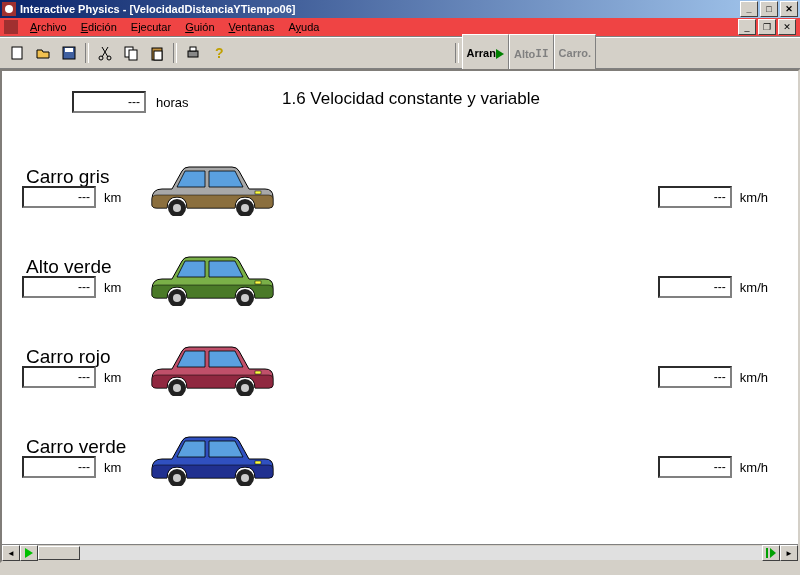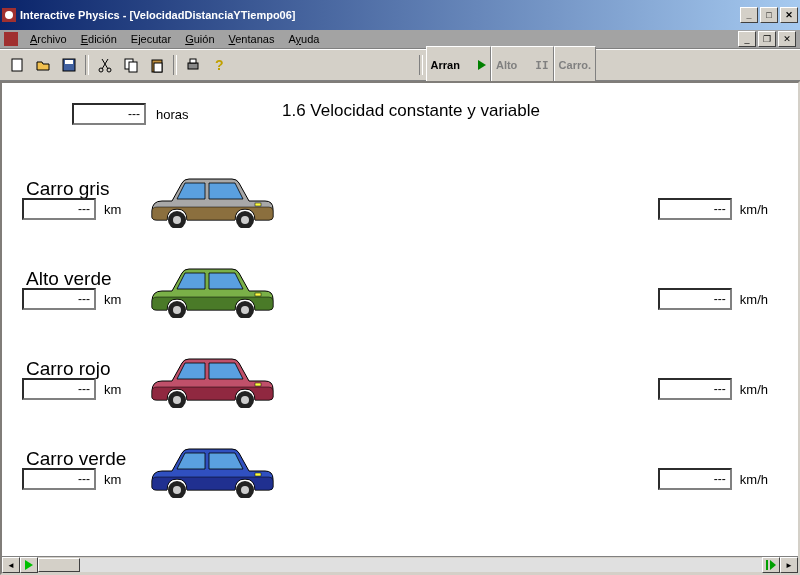--- a/index.html
+++ b/index.html
@@ -1,29 +1,29 @@
 <!DOCTYPE html>
 <html><head>
 <meta charset="utf-8">
 <style>
   html,body{margin:0;padding:0;font-family:Tahoma,Arial,sans-serif;font-size:11px;background:#d4d0c8;width:800px;height:575px;overflow:hidden}
-  .titlebar{background:linear-gradient(to right,#0a246a,#a6caf0);color:#fff;height:30px;display:flex;align-items:center;padding:0 2px;font-weight:bold}
+  .titlebar{background:linear-gradient(to right,#0a246a,#a6caf0);color:#fff;height:18px;display:flex;align-items:center;padding:0 2px;font-weight:bold}
   .titlebar .icon{width:14px;height:14px;background:#a03030;margin-right:4px;display:flex;align-items:center;justify-content:center}
   .titlebar .title{flex:1}
   .winbtns{display:flex;gap:0}
   .winbtn{width:16px;height:14px;background:#d4d0c8;border:1px solid #fff;border-right-color:#404040;border-bottom-color:#404040;font-size:9px;display:flex;align-items:center;justify-content:center;color:#000;margin-left:2px}
-  .menubar{background:#a3a3a3;height:18px;display:flex;align-items:center;padding:0 4px;gap:2px;border-bottom:1px solid #808080}
+  .menubar{background:#ef4444;height:18px;display:flex;align-items:center;padding:0 4px;gap:2px;border-bottom:1px solid #808080}
   .menuitem{padding:1px 6px;cursor:default}
   .menuitem u{text-decoration:underline}
   .mdi-btns{margin-left:auto;display:flex}
   .toolbar{background:#d4d0c8;height:26px;display:flex;align-items:center;padding:2px 4px;border-top:1px solid #fff;border-bottom:1px solid #808080}
   .tbtn{width:22px;height:22px;display:flex;align-items:center;justify-content:center;border:1px solid transparent;margin:0 1px}
   .tsep{width:2px;height:20px;border-left:1px solid #808080;border-right:1px solid #fff;margin:0 3px}
   .simbtns{display:flex;align-items:center;margin-left:auto;margin-right:200px}
-  .simbtn{padding:12px 4px;font-weight:bold;border:1px solid #808080;border-top-color:#fff;border-left-color:#fff;background:#d4d0c8;display:flex;align-items:center;gap:18px}
+  .simbtn{padding:12px 4px;font-weight:bold;border:1px solid #808080;border-top-color:#fff;border-left-color:#fff;background:#d4d0c8;display:flex;align-items:flex-end;gap:0}
   .simbtn.dis{color:#808080}
   .workspace{background:#fff;position:relative;height:490px;overflow:hidden;border:2px inset #d4d0c8;margin:0}
   .heading{position:absolute;left:280px;top:18px;font-size:17px;font-weight:normal;font-family:Arial}
   .timebox{position:absolute;left:70px;top:20px;display:flex;align-items:center;gap:10px}
   .inputbox{width:62px;height:18px;background:#fff;border:2px inset #808080;display:flex;align-items:center;justify-content:flex-end;padding:0 4px;font-family:Arial;font-size:12px}
   .carlabel{position:absolute;font-size:19px;font-family:Arial}
   .kmgroup{display:flex;align-items:center;gap:8px}
   .unit{font-size:13px;font-family:Arial}
   .car{width:130px;height:55px}
   .speedgroup{position:absolute;right:30px;display:flex;align-items:center;gap:8px}

